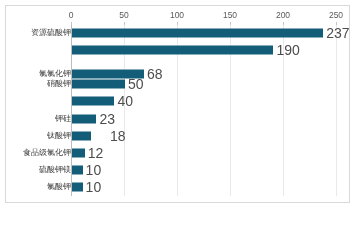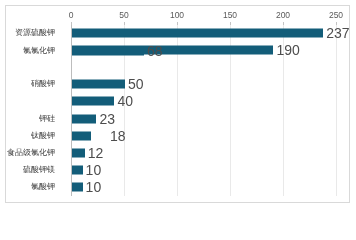--- a/index.html
+++ b/index.html
@@ -65,21 +65,21 @@
   
   .row {
     position: absolute;
     left: 0;
     right: 0;
     height: 16.4px;
   }
   .cat-label {
     position: absolute;
     right: 100%;
-    margin-right: 16px;
+    margin-right: 0;
     top: 50%;
     transform: translateY(-50%);
     font-size: 8px;
     color: #3f3f3f;
     white-space: nowrap;
     line-height: 10px;
   }
   .bar {
     position: absolute;
     left: 1px;
@@ -129,21 +129,21 @@
     <div id="rows">
         <div class="row" style="top: 0px; height: 17.2px;">
           <div class="cat-label">资源硫酸钾</div>
           <div class="bar" style="width: 251.22px; background: rgb(19, 93, 121);"></div>
           <div class="bar-value" style="left: 251.22px;">237</div>
         </div>
         <div class="row" style="top: 17.2px; height: 17.2px;">
           <div class="bar" style="width: 201.4px; background: rgb(19, 93, 121);"></div>
           <div class="bar-value" style="left: 201.4px;">190</div>
         </div>
-        <div class="row" style="top: 18px; height: 17.2px;">
+        <div class="row" style="top: 41px; height: 17.2px;">
           <div class="cat-label">氯氯化钾</div>
           <div class="bar" style="width: 72.08px; background: rgb(19, 93, 121);"></div>
           <div class="bar-value" style="left: 72.08px;">68</div>
         </div>
         <div class="row" style="top: 51.6px; height: 17.2px;">
           <div class="cat-label">硝酸钾</div>
           <div class="bar" style="width: 53px; background: rgb(19, 93, 121);"></div>
           <div class="bar-value" style="left: 53px;">50</div>
         </div>
         <div class="row" style="top: 68.8px; height: 17.2px;">

